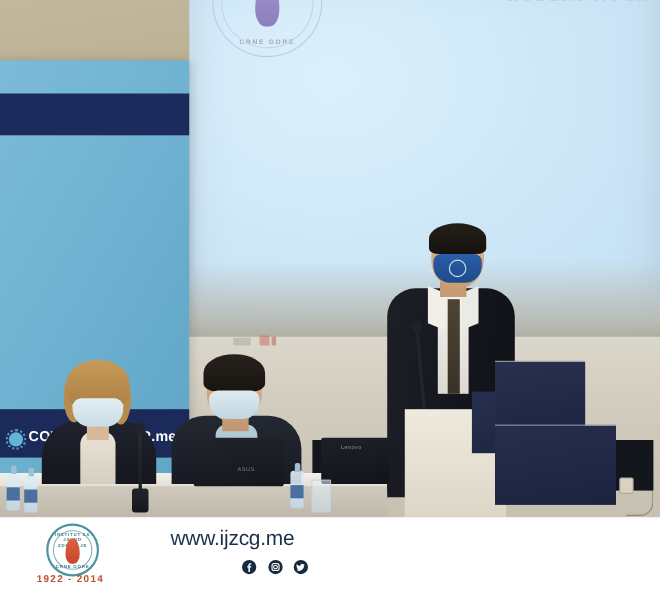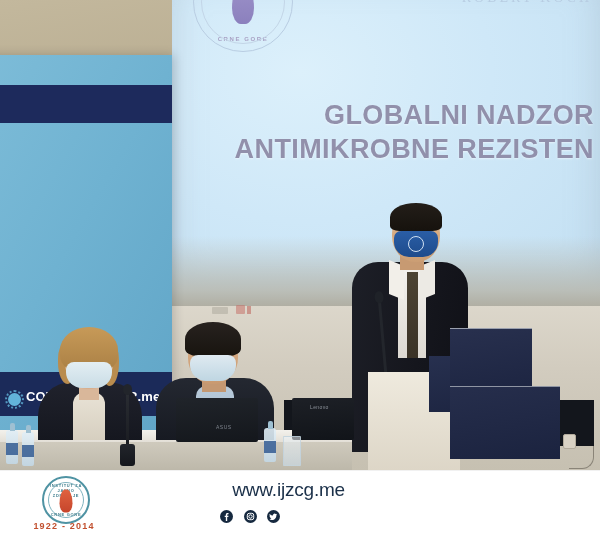--- a/index.html
+++ b/index.html
@@ -364,21 +364,21 @@
     position:absolute;left:0;right:0;bottom:5px;text-align:center;
     font-size:4px;letter-spacing:.7px;color:#3f7d8c;font-weight:bold;
   }
   .badge-years{
     position:absolute;left:32px;top:50px;width:64px;text-align:center;
     font-size:9px;font-weight:bold;letter-spacing:1.2px;color:#c2502f;
     font-family:"Liberation Sans",sans-serif;
   }
 
   .site{
-    position:absolute;left:155px;top:8px;width:190px;text-align:right;
+    position:absolute;left:155px;top:8px;width:190px;text-align:left;
     font-size:19px;color:#1b3049;letter-spacing:-.2px;
   }
   .socials{
     position:absolute;left:155px;top:36px;width:190px;text-align:center;
   }
   .soc{
     display:inline-block;width:13px;height:13px;border-radius:50%;
     background:#16293f;margin:0 3px;position:relative;vertical-align:middle;
   }
   .soc svg{position:absolute;left:2px;top:2px;}
@@ -397,24 +397,20 @@
     <div class="slide">
 
       <div class="slide-emblem">
 
         <div class="slide-emblem-flame"></div>
         <div class="slide-emblem-txt">CRNE GORE</div>
       </div>
 
       <div class="slide-rk">ROBERT KOCH</div>
 
-      <div class="slide-title">
-        <span>GLOBALNI NADZOR</span>
-        <span>ANTIMIKROBNE REZISTEN</span>
-      </div>
 
       <div class="slide-fade"></div>
     </div>
 
     <div class="slide-minilogo ml1"></div>
     <div class="slide-minilogo ml2"></div>
     <div class="slide-minilogo ml3"></div>
 
     <div class="banner">
       <div class="banner-stripe"></div>

